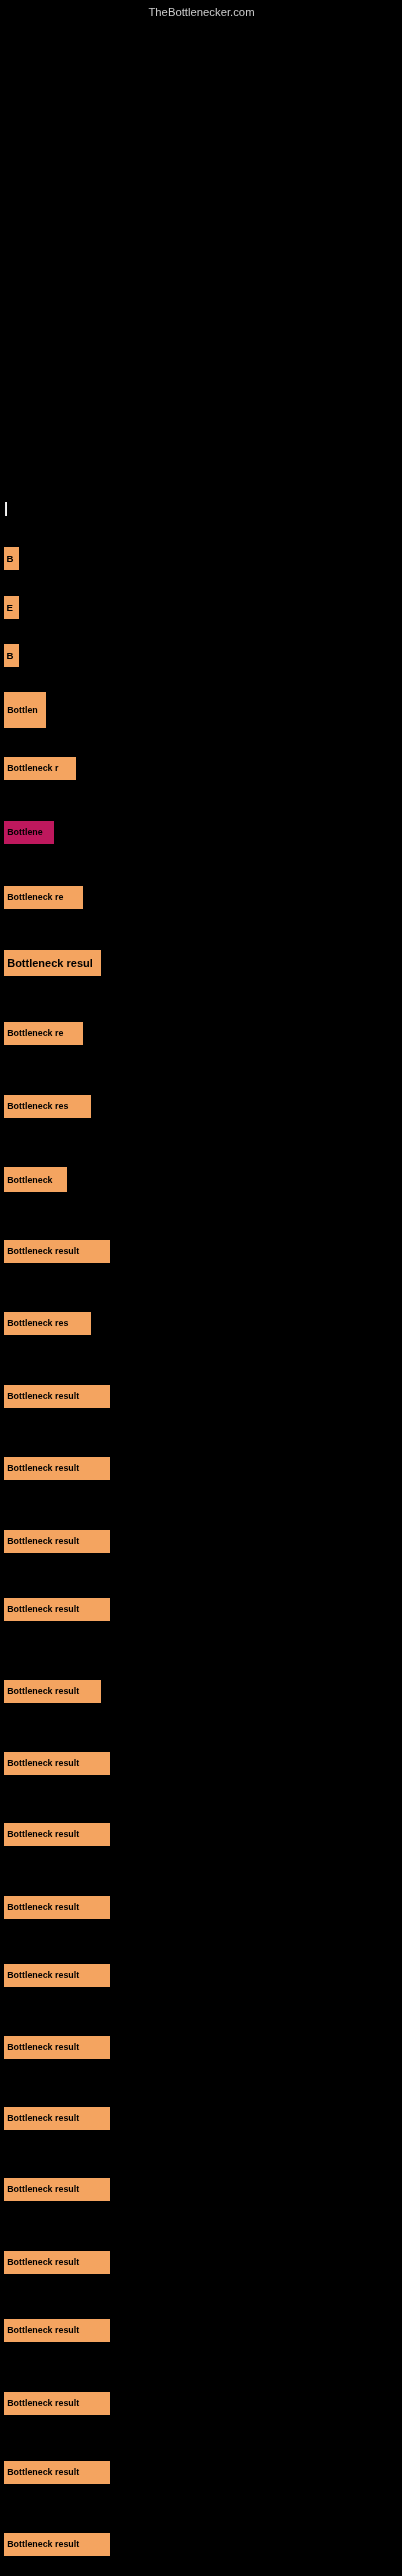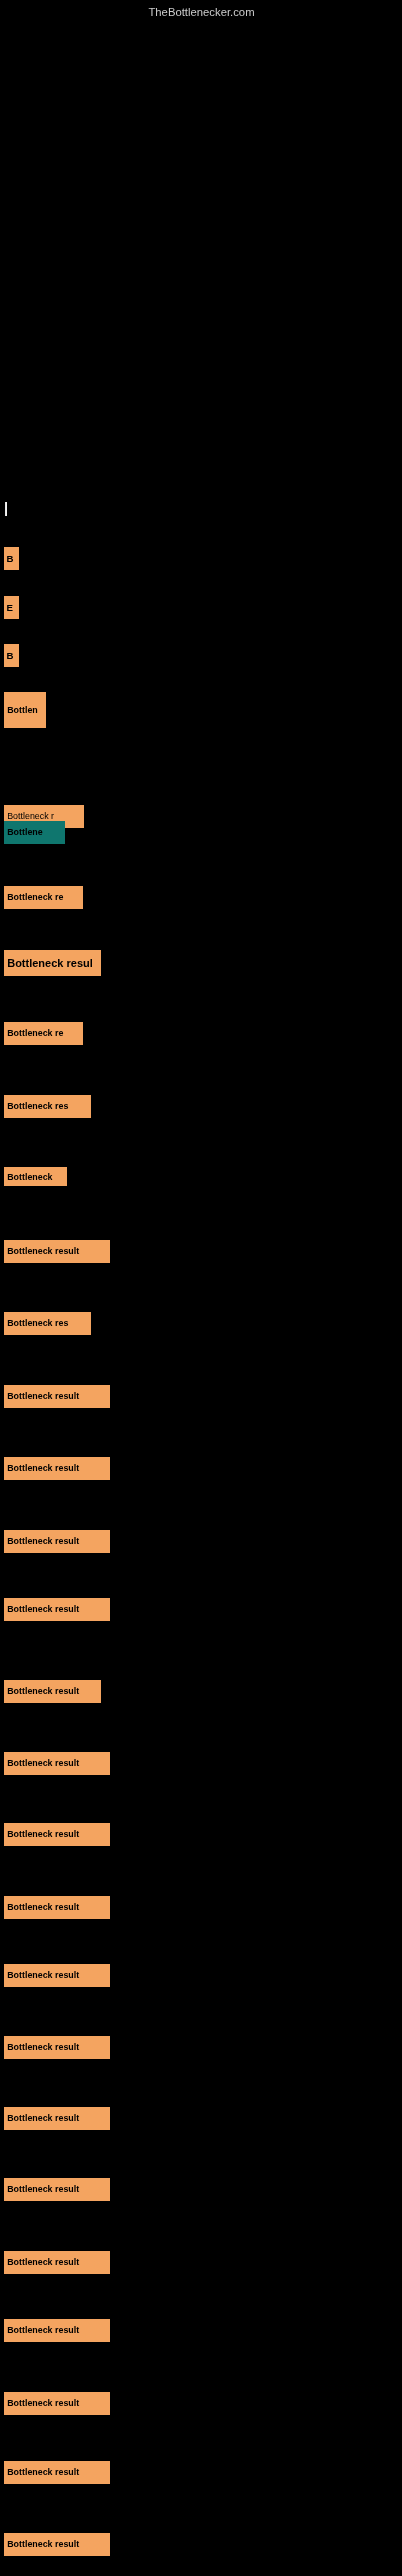--- a/index.html
+++ b/index.html
@@ -30,27 +30,27 @@
 <body>
 
 <div class="site-title">TheBottlenecker.com</div>
 
 <div id="labels-container">
     <div style="position: absolute; top: 499px; left: 4px; width: 9.7px; height: 17.7px; color: rgb(255, 255, 255); font-size: 14.5px; font-weight: bold; display: flex; align-items: center;">|</div>
     <div style="position: absolute; top: 547px; left: 4px; width: 14.5px; height: 22.5px; background-color: rgb(244, 164, 96); color: rgb(0, 0, 0); font-size: 9.7px; font-weight: bold; padding: 1.6px 2.4px; display: flex; align-items: center;">B</div>
     <div style="position: absolute; top: 596px; left: 4px; width: 14.5px; height: 22.5px; background-color: rgb(244, 164, 96); color: rgb(0, 0, 0); font-size: 9.7px; font-weight: bold; padding: 1.6px 2.4px; display: flex; align-items: center;">E</div>
     <div style="position: absolute; top: 644px; left: 4px; width: 14.5px; height: 22.5px; background-color: rgb(244, 164, 96); color: rgb(0, 0, 0); font-size: 9.7px; font-weight: bold; padding: 1.6px 2.4px; display: flex; align-items: center;">B</div>
     <div style="position: absolute; top: 692px; left: 4px; width: 42px; height: 36px; background-color: rgb(244, 164, 96); color: rgb(0, 0, 0); font-size: 8.9px; font-weight: bold; padding: 1.6px 3.2px; display: flex; align-items: center; overflow: hidden; white-space: nowrap;">Bottlen</div>
-    <div style="position: absolute; top: 757px; left: 4px; width: 80px; height: 22.5px; background-color: rgb(244, 164, 96); color: rgb(0, 0, 0); font-size: 8.9px; font-weight: normal; padding: 1.6px 3.2px; display: flex; align-items: center; overflow: hidden; white-space: nowrap; margin-top: 48px;">Bottleneck r</div>
-    <div style="position: absolute; top: 821px; left: 4px; width: 61px; height: 22.5px; background-color: #0f766e; color: rgb(0, 0, 0); font-size: 8.9px; font-weight: bold; padding: 1.6px 3.2px; display: flex; align-items: center; overflow: hidden; white-space: nowrap;">Bottlene</div>
+    <div style="position: absolute; top: 757px; left: 4px; width: 72px; height: 22.5px; background-color: rgb(244, 164, 96); color: rgb(0, 0, 0); font-size: 8.9px; font-weight: bold; padding: 1.6px 3.2px; display: flex; align-items: center; overflow: hidden; white-space: nowrap;">Bottleneck r</div>
+    <div style="position: absolute; top: 821px; left: 4px; width: 50px; height: 22.5px; background-color: #be185d; color: rgb(0, 0, 0); font-size: 8.9px; font-weight: bold; padding: 1.6px 3.2px; display: flex; align-items: center; overflow: hidden; white-space: nowrap;">Bottlene</div>
     <div style="position: absolute; top: 886px; left: 4px; width: 79px; height: 22.5px; background-color: rgb(244, 164, 96); color: rgb(0, 0, 0); font-size: 8.9px; font-weight: bold; padding: 1.6px 3.2px; display: flex; align-items: center; overflow: hidden; white-space: nowrap;">Bottleneck re</div>
     <div style="position: absolute; top: 950px; left: 4px; width: 97px; height: 26px; background-color: rgb(244, 164, 96); color: rgb(0, 0, 0); font-size: 11px; font-weight: bold; padding: 1.6px 3.2px; display: flex; align-items: center; overflow: hidden; white-space: nowrap;">Bottleneck resul</div>
     <div style="position: absolute; top: 1022px; left: 4px; width: 79px; height: 22.5px; background-color: rgb(244, 164, 96); color: rgb(0, 0, 0); font-size: 8.9px; font-weight: bold; padding: 1.6px 3.2px; display: flex; align-items: center; overflow: hidden; white-space: nowrap;">Bottleneck re</div>
     <div style="position: absolute; top: 1095px; left: 4px; width: 87px; height: 22.5px; background-color: rgb(244, 164, 96); color: rgb(0, 0, 0); font-size: 8.9px; font-weight: bold; padding: 1.6px 3.2px; display: flex; align-items: center; overflow: hidden; white-space: nowrap;">Bottleneck res</div>
-    <div style="position: absolute; top: 1167px; left: 4px; width: 63px; height: 19px; background-color: rgb(244, 164, 96); color: rgb(0, 0, 0); font-size: 8.9px; font-weight: bold; padding: 1.6px 3.2px; display: flex; align-items: center; overflow: hidden; white-space: nowrap;">Bottleneck</div>
+    <div style="position: absolute; top: 1167px; left: 4px; width: 63px; height: 25px; background-color: rgb(244, 164, 96); color: rgb(0, 0, 0); font-size: 8.9px; font-weight: bold; padding: 1.6px 3.2px; display: flex; align-items: center; overflow: hidden; white-space: nowrap;">Bottleneck</div>
     <div style="position: absolute; top: 1240px; left: 4px; width: 106px; height: 22.5px; background-color: rgb(244, 164, 96); color: rgb(0, 0, 0); font-size: 8.9px; font-weight: bold; padding: 1.6px 3.2px; display: flex; align-items: center; overflow: hidden; white-space: nowrap;">Bottleneck result</div>
     <div style="position: absolute; top: 1312px; left: 4px; width: 87px; height: 22.5px; background-color: rgb(244, 164, 96); color: rgb(0, 0, 0); font-size: 8.9px; font-weight: bold; padding: 1.6px 3.2px; display: flex; align-items: center; overflow: hidden; white-space: nowrap;">Bottleneck res</div>
     <div style="position: absolute; top: 1385px; left: 4px; width: 106px; height: 22.5px; background-color: rgb(244, 164, 96); color: rgb(0, 0, 0); font-size: 8.9px; font-weight: bold; padding: 1.6px 3.2px; display: flex; align-items: center; overflow: hidden; white-space: nowrap;">Bottleneck result</div>
     <div style="position: absolute; top: 1457px; left: 4px; width: 106px; height: 22.5px; background-color: rgb(244, 164, 96); color: rgb(0, 0, 0); font-size: 8.9px; font-weight: bold; padding: 1.6px 3.2px; display: flex; align-items: center; overflow: hidden; white-space: nowrap;">Bottleneck result</div>
     <div style="position: absolute; top: 1530px; left: 4px; width: 106px; height: 22.5px; background-color: rgb(244, 164, 96); color: rgb(0, 0, 0); font-size: 8.9px; font-weight: bold; padding: 1.6px 3.2px; display: flex; align-items: center; overflow: hidden; white-space: nowrap;">Bottleneck result</div>
     <div style="position: absolute; top: 1598px; left: 4px; width: 106px; height: 22.5px; background-color: rgb(244, 164, 96); color: rgb(0, 0, 0); font-size: 8.9px; font-weight: bold; padding: 1.6px 3.2px; display: flex; align-items: center; overflow: hidden; white-space: nowrap;">Bottleneck result</div>
     <div style="position: absolute; top: 1680px; left: 4px; width: 97px; height: 22.5px; background-color: rgb(244, 164, 96); color: rgb(0, 0, 0); font-size: 8.9px; font-weight: bold; padding: 1.6px 3.2px; display: flex; align-items: center; overflow: hidden; white-space: nowrap;">Bottleneck result</div>
     <div style="position: absolute; top: 1752px; left: 4px; width: 106px; height: 22.5px; background-color: rgb(244, 164, 96); color: rgb(0, 0, 0); font-size: 8.9px; font-weight: bold; padding: 1.6px 3.2px; display: flex; align-items: center; overflow: hidden; white-space: nowrap;">Bottleneck result</div>
     <div style="position: absolute; top: 1823px; left: 4px; width: 106px; height: 22.5px; background-color: rgb(244, 164, 96); color: rgb(0, 0, 0); font-size: 8.9px; font-weight: bold; padding: 1.6px 3.2px; display: flex; align-items: center; overflow: hidden; white-space: nowrap;">Bottleneck result</div>
     <div style="position: absolute; top: 1896px; left: 4px; width: 106px; height: 22.5px; background-color: rgb(244, 164, 96); color: rgb(0, 0, 0); font-size: 8.9px; font-weight: bold; padding: 1.6px 3.2px; display: flex; align-items: center; overflow: hidden; white-space: nowrap;">Bottleneck result</div>

